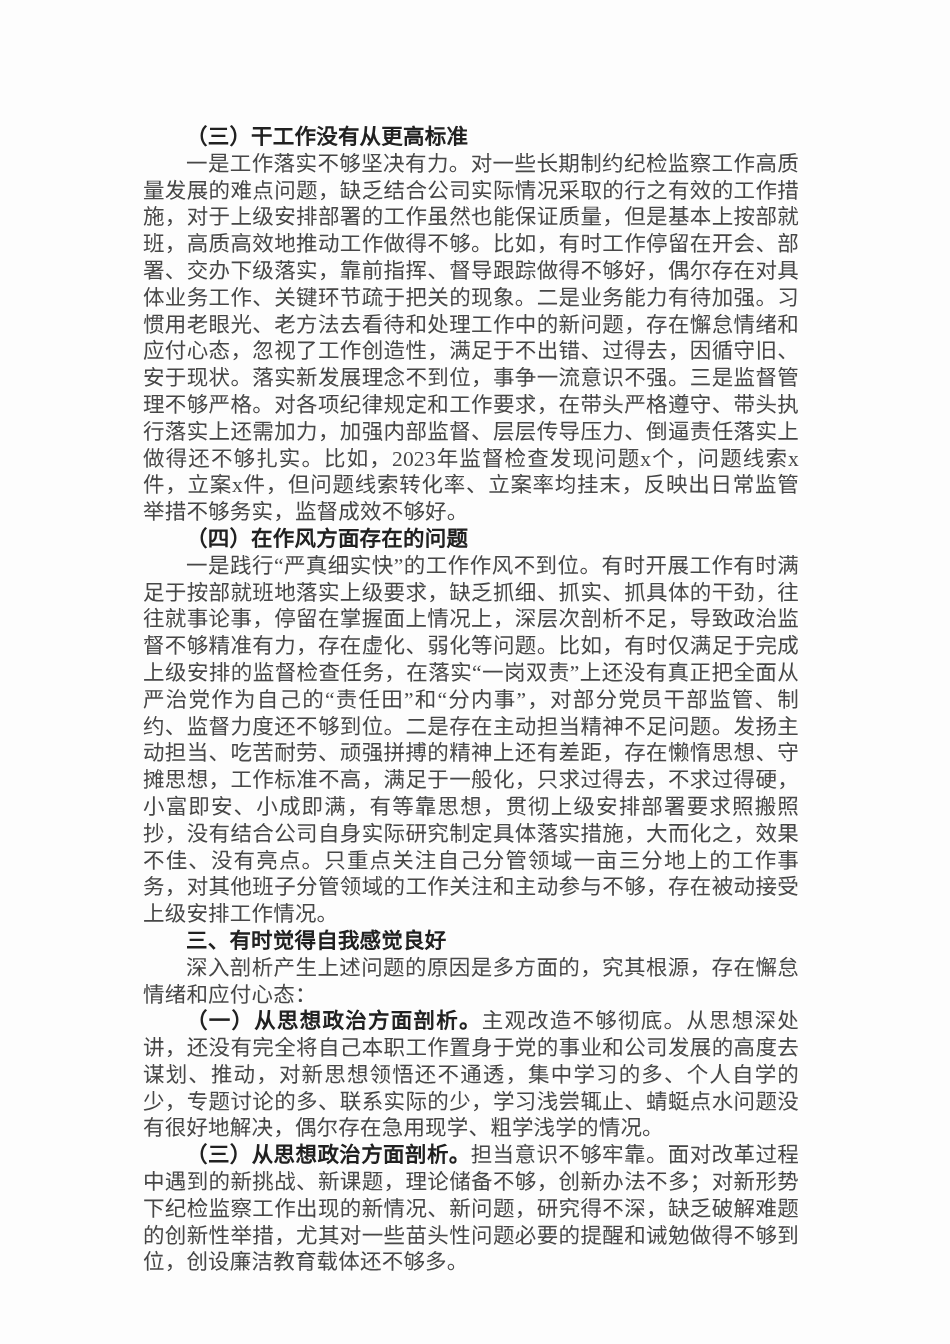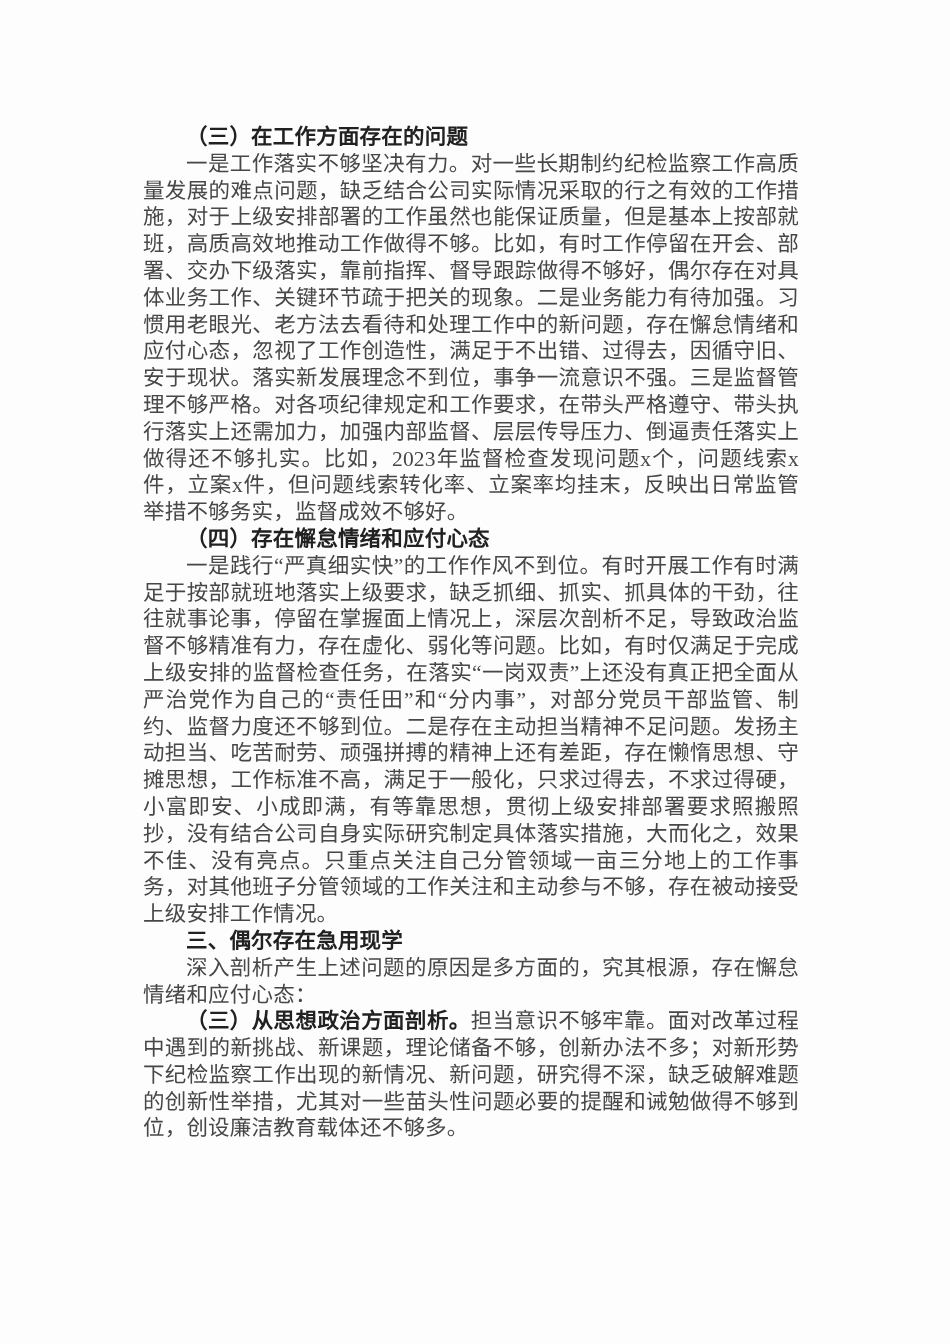--- a/index.html
+++ b/index.html
@@ -52,21 +52,22 @@
     color:var(--heading-color);
     font-family:"DejaVu Sans","Liberation Sans",sans-serif;
     font-weight:700;
   }
 </style>
 </head>
 <body>
 
 <div class="doc-page">
   <div class="doc-body">
-      <p class="heading"><span>（三）在工作方面存在的问题</span></p>
+      <p class="heading"><span>（三）干工作没有从更高标准</span></p>
       <p class="para"><span>一是工作落实不够坚决有力。对一些长期制约纪检监察工作高质量发展的难点问题，缺乏结合公司实际情况采取的行之有效的工作措施，对于上级安排部署的工作虽然也能保证质量，但是基本上按部就班，高质高效地推动工作做得不够。比如，有时工作停留在开会、部署、交办下级落实，靠前指挥、督导跟踪做得不够好，偶尔存在对具体业务工作、关键环节疏于把关的现象。二是业务能力有待加强。习惯用老眼光、老方法去看待和处理工作中的新问题，存在懈怠情绪和应付心态，忽视了工作创造性，满足于不出错、过得去，因循守旧、安于现状。落实新发展理念不到位，事争一流意识不强。三是监督管理不够严格。对各项纪律规定和工作要求，在带头严格遵守、带头执行落实上还需加力，加强内部监督、层层传导压力、倒逼责任落实上做得还不够扎实。比如，2023年监督检查发现问题x个，问题线索x件，立案x件，但问题线索转化率、立案率均挂末，反映出日常监管举措不够务实，监督成效不够好。</span></p>
-      <p class="heading"><span>（四）存在懈怠情绪和应付心态</span></p>
+      <p class="heading"><span>（四）在作风方面存在的问题</span></p>
       <p class="para"><span>一是践行“严真细实快”的工作作风不到位。有时开展工作有时满足于按部就班地落实上级要求，缺乏抓细、抓实、抓具体的干劲，往往就事论事，停留在掌握面上情况上，深层次剖析不足，导致政治监督不够精准有力，存在虚化、弱化等问题。比如，有时仅满足于完成上级安排的监督检查任务，在落实“一岗双责”上还没有真正把全面从严治党作为自己的“责任田”和“分内事”，对部分党员干部监管、制约、监督力度还不够到位。二是存在主动担当精神不足问题。发扬主动担当、吃苦耐劳、顽强拼搏的精神上还有差距，存在懒惰思想、守摊思想，工作标准不高，满足于一般化，只求过得去，不求过得硬，小富即安、小成即满，有等靠思想，贯彻上级安排部署要求照搬照抄，没有结合公司自身实际研究制定具体落实措施，大而化之，效果不佳、没有亮点。只重点关注自己分管领域一亩三分地上的工作事务，对其他班子分管领域的工作关注和主动参与不够，存在被动接受上级安排工作情况。</span></p>
-      <p class="heading"><span>三、偶尔存在急用现学</span></p>
+      <p class="heading"><span>三、有时觉得自我感觉良好</span></p>
       <p class="para"><span>深入剖析产生上述问题的原因是多方面的，究其根源，存在懈怠情绪和应付心态：</span></p>
+      <p class="para"><strong class="lead">（一）从思想政治方面剖析。</strong><span>主观改造不够彻底。从思想深处讲，还没有完全将自己本职工作置身于党的事业和公司发展的高度去谋划、推动，对新思想领悟还不通透，集中学习的多、个人自学的少，专题讨论的多、联系实际的少，学习浅尝辄止、蜻蜓点水问题没有很好地解决，偶尔存在急用现学、粗学浅学的情况。</span></p>
       <p class="para"><strong class="lead">（三）从思想政治方面剖析。</strong><span>担当意识不够牢靠。面对改革过程中遇到的新挑战、新课题，理论储备不够，创新办法不多；对新形势下纪检监察工作出现的新情况、新问题，研究得不深，缺乏破解难题的创新性举措，尤其对一些苗头性问题必要的提醒和诫勉做得不够到位，创设廉洁教育载体还不够多。</span></p>
     </div>
 </div>
 
 </body></html>

